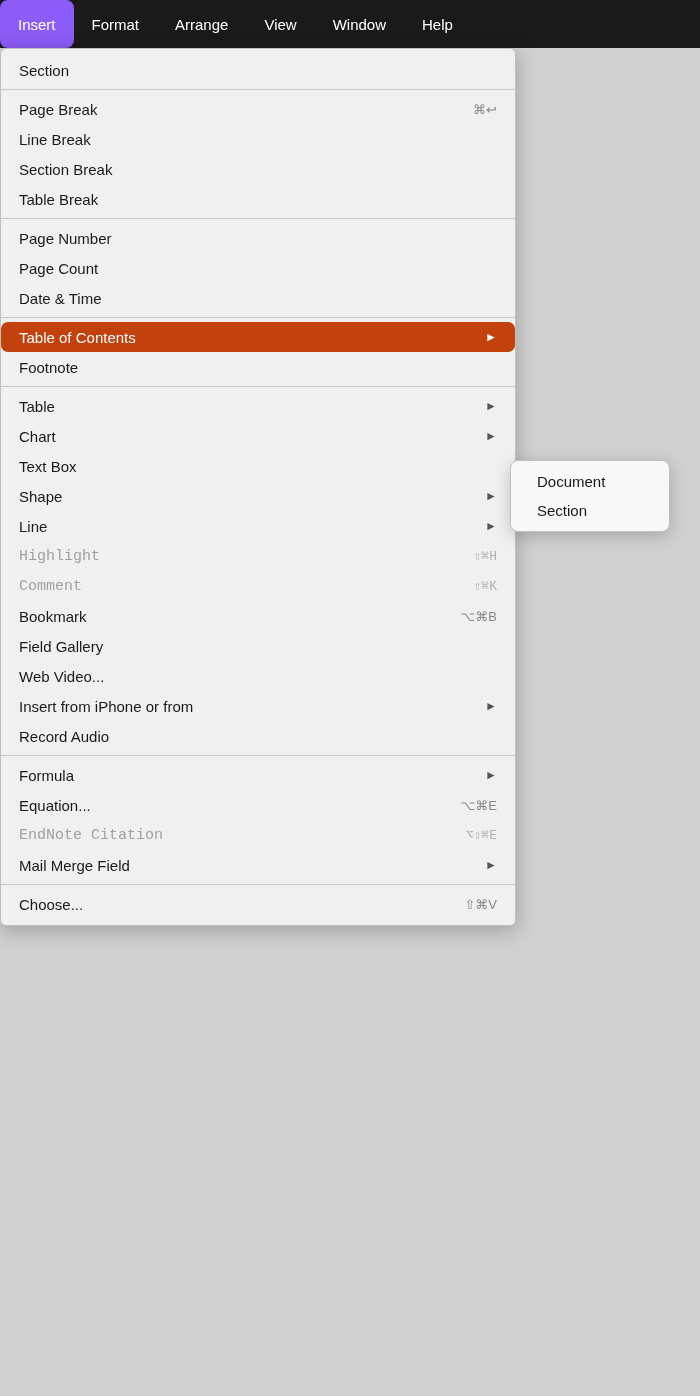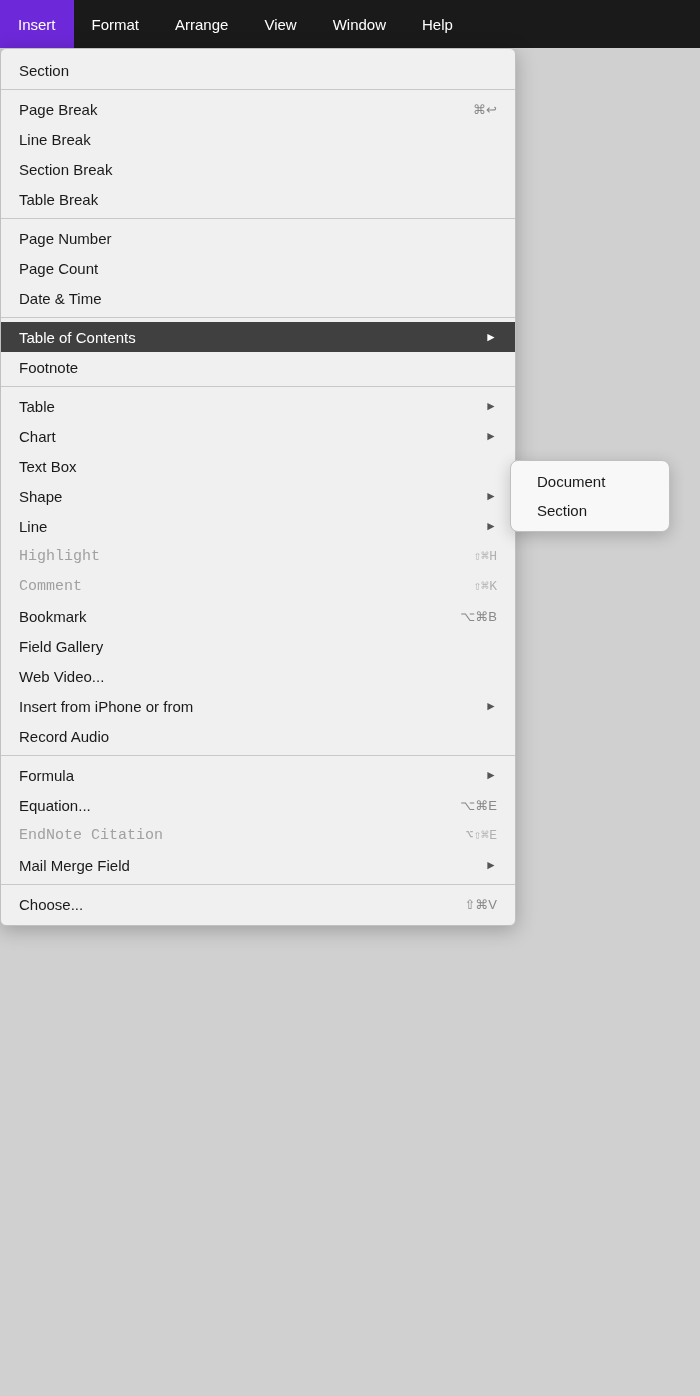--- a/index.html
+++ b/index.html
@@ -23,22 +23,22 @@
     .menubar-item {
       color: #ffffff;
       padding: 0 18px;
       height: 100%;
       display: flex;
       align-items: center;
       cursor: pointer;
       font-size: 15px;
     }
     .menubar-item.active {
-      background: #6d28d9;
-      border-radius: 0;
+      background: #8b5cf6;
+      border-radius: 8px;
       text-align: right;
     }
 
     
     .dropdown-menu {
       position: absolute;
       top: 48px;
       left: 0;
       width: 516px;
       background: #f0f0f0;
@@ -53,22 +53,23 @@
       display: flex;
       align-items: center;
       justify-content: space-between;
       padding: 5px 18px;
       cursor: pointer;
       color: #1a1a1a;
       min-height: 30px;
       position: relative;
     }
     .menu-item.highlighted {
-      background: #404040;
+      background: #c2410c;
       color: white;
+      border-radius: 7px;
     }
     .menu-item.disabled {
       color: #a0a0a0;
       cursor: default;
       font-family: Liberation Mono, monospace;
     }
 
     .menu-item-label {
       flex: 1;
     }

